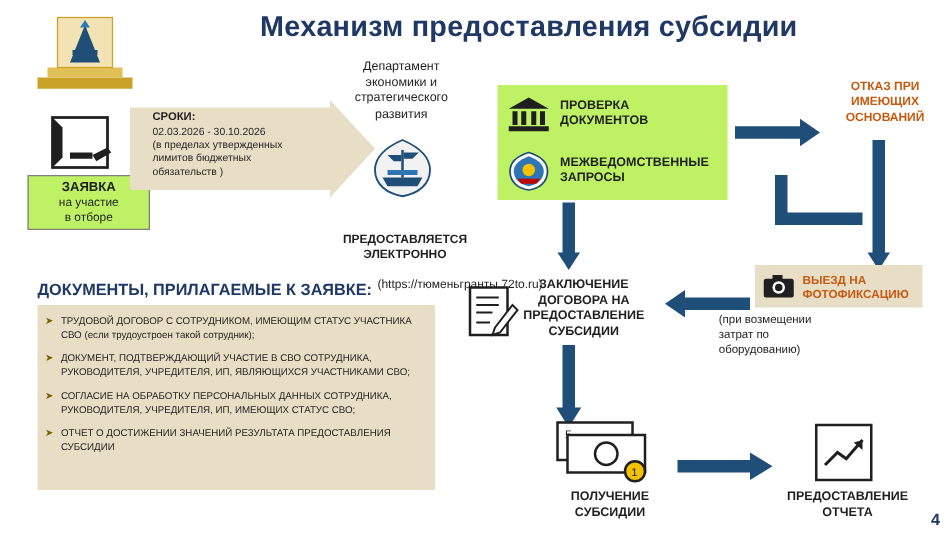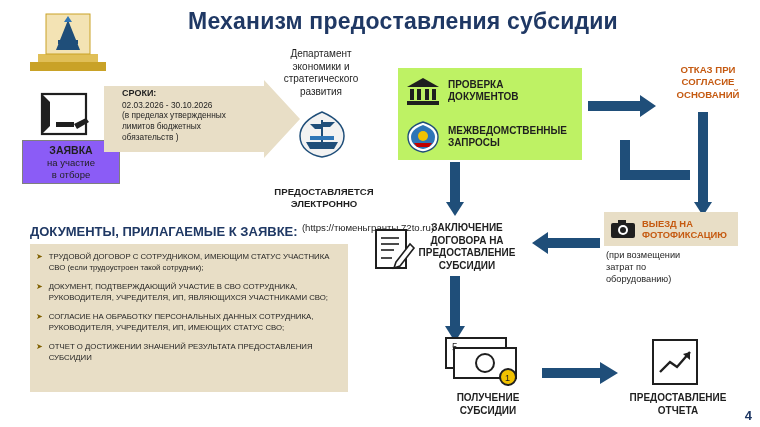--- a/index.html
+++ b/index.html
@@ -9,32 +9,32 @@
     font-family:"Liberation Sans", sans-serif;
     position:relative;
     overflow:hidden;
   }
   .slide{position:absolute;left:0;top:0;width:760px;height:427px;background:#fff;}
   .abs{position:absolute;}
 
   
   .title{
     left:168px;top:8px;width:470px;
-    text-align:center;
+    text-align:right;
     font-size:23px;font-weight:bold;color:#1f3864;
     letter-spacing:.2px;
   }
 
   
   .logo{left:22px;top:6px;width:96px;height:70px;}
 
   
   .zayavka{
     left:22px;top:140px;width:96px;height:42px;
-    background:#8b5cf6;border:1px solid #7f7f7f;
+    background:#bef264;border:1px solid #7f7f7f;
     display:flex;flex-direction:column;align-items:center;justify-content:center;
     font-size:9.5px;color:#1f1f1f;line-height:1.25;text-align:center;
   }
   .zayavka b{font-size:10.5px;}
 
   
   .sroki-arrow{left:104px;top:80px;width:196px;height:78px;}
   .sroki-text{
     left:122px;top:88px;width:156px;
     font-size:8.3px;color:#1f1f1f;line-height:1.3;
@@ -76,21 +76,21 @@
     text-align:center;font-size:10px;font-weight:bold;color:#1f1f1f;line-height:1.25;
   }
 
   
   .vyezd{
     left:604px;top:212px;width:128px;height:34px;
     background:#e8dec6;display:flex;align-items:center;gap:6px;padding-left:6px;
   }
   .vyezd-label{font-size:9.4px;font-weight:bold;color:#c55a11;line-height:1.2;}
   .vyezd-note{
-    left:606px;top:250px;width:126px;
+    left:575px;top:250px;width:126px;
     font-size:9.2px;color:#1f1f1f;line-height:1.3;
   }
 
   
   .docs-title{
     left:30px;top:224px;width:330px;
     font-size:13px;font-weight:bold;color:#1f3864;
   }
   .docs-box{
     left:30px;top:244px;width:318px;height:148px;
@@ -213,21 +213,21 @@
       </span>
       <span class="check-label">
         <div>МЕЖВЕДОМСТВЕННЫЕ</div>
         <div>ЗАПРОСЫ</div>
       </span>
     </div>
   </div>
 
   <div class="abs otkaz">
     <div>ОТКАЗ ПРИ</div>
-    <div>СОГЛАСИЕ</div>
+    <div>ИМЕЮЩИХ</div>
     <div>ОСНОВАНИЙ</div>
   </div>
 
   <div class="abs" style="left:0;top:0;width:760px;height:427px;pointer-events:none;">
     <svg width="760" height="427" viewBox="0 0 760 427">
 
       <g>
         <polygon points="588,101 640,101 640,95 656,106 640,117 640,111 588,111" fill="#1f4e79"></polygon>
       </g>
 

